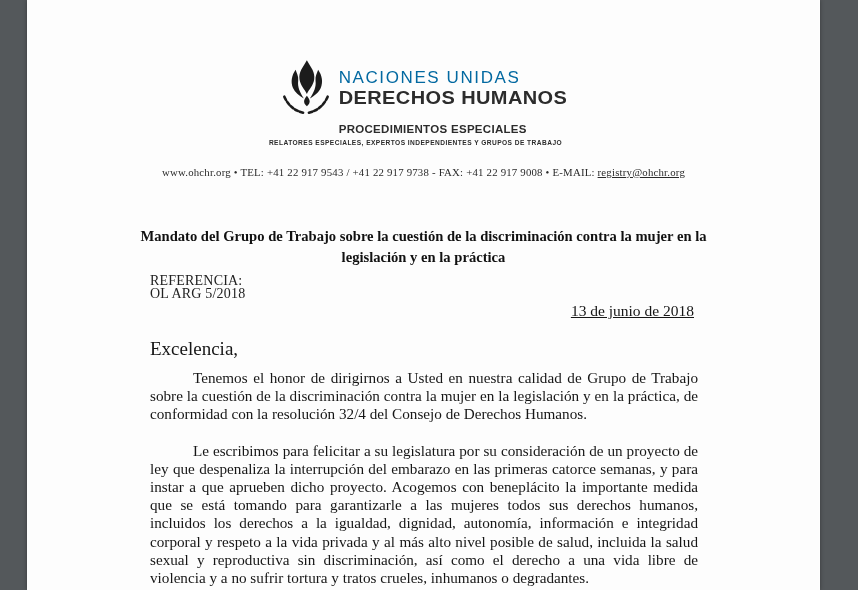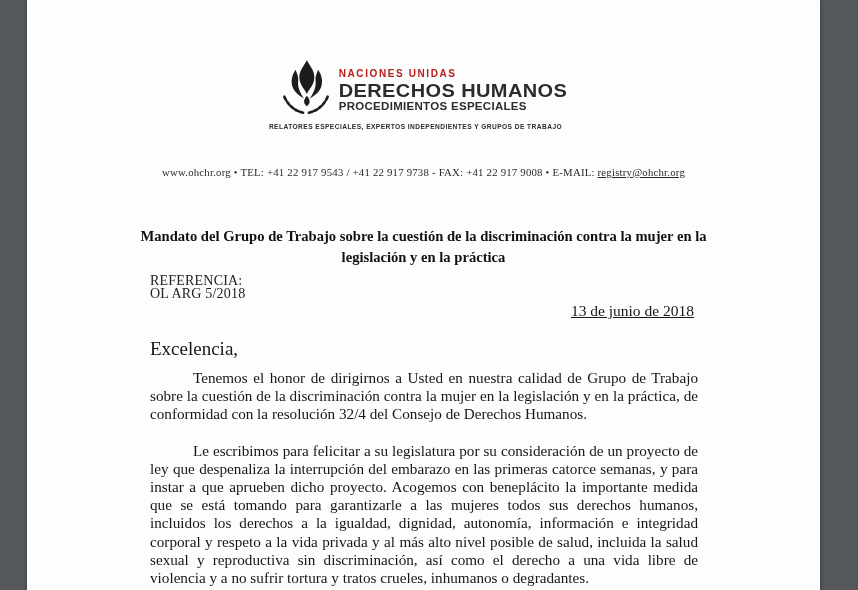--- a/index.html
+++ b/index.html
@@ -22,23 +22,23 @@
   .letterhead{
     position:absolute;top:60px;left:0;width:100%;
     display:flex;flex-direction:column;align-items:center;
   }
   .logo-row{display:flex;align-items:flex-start;gap:7px;}
   .logo-mark{flex:0 0 auto;}
   .logo-text{
     font-family:"Liberation Sans", sans-serif;color:#2c2c2c;
     padding-top:9px;line-height:1;
   }
-  .org1{font-size:10px;letter-spacing:1.6px;font-weight:700;color:#b91c1c;}
+  .org1{font-size:17px;letter-spacing:1.6px;font-weight:400;color:#0369a1;}
   .org2{font-size:20px;font-weight:700;letter-spacing:.4px;margin-top:2px;transform:scaleY(.96);transform-origin:left top;}
-  .org3{font-size:11.5px;font-weight:700;letter-spacing:.3px;margin-top:0;}
+  .org3{font-size:11.5px;font-weight:700;letter-spacing:.3px;margin-top:16px;}
   .logo-sub{
     font-family:"Liberation Sans", sans-serif;
     font-size:6.6px;font-weight:700;letter-spacing:.45px;color:#2c2c2c;
     margin-top:3px;align-self:center;transform:translateX(-8px);
     white-space:nowrap;
   }
   
   .address{
     position:absolute;top:166px;left:0;width:100%;text-align:center;
     font-size:10.8px;line-height:12.5px;color:#2a2a2a;letter-spacing:.2px;

